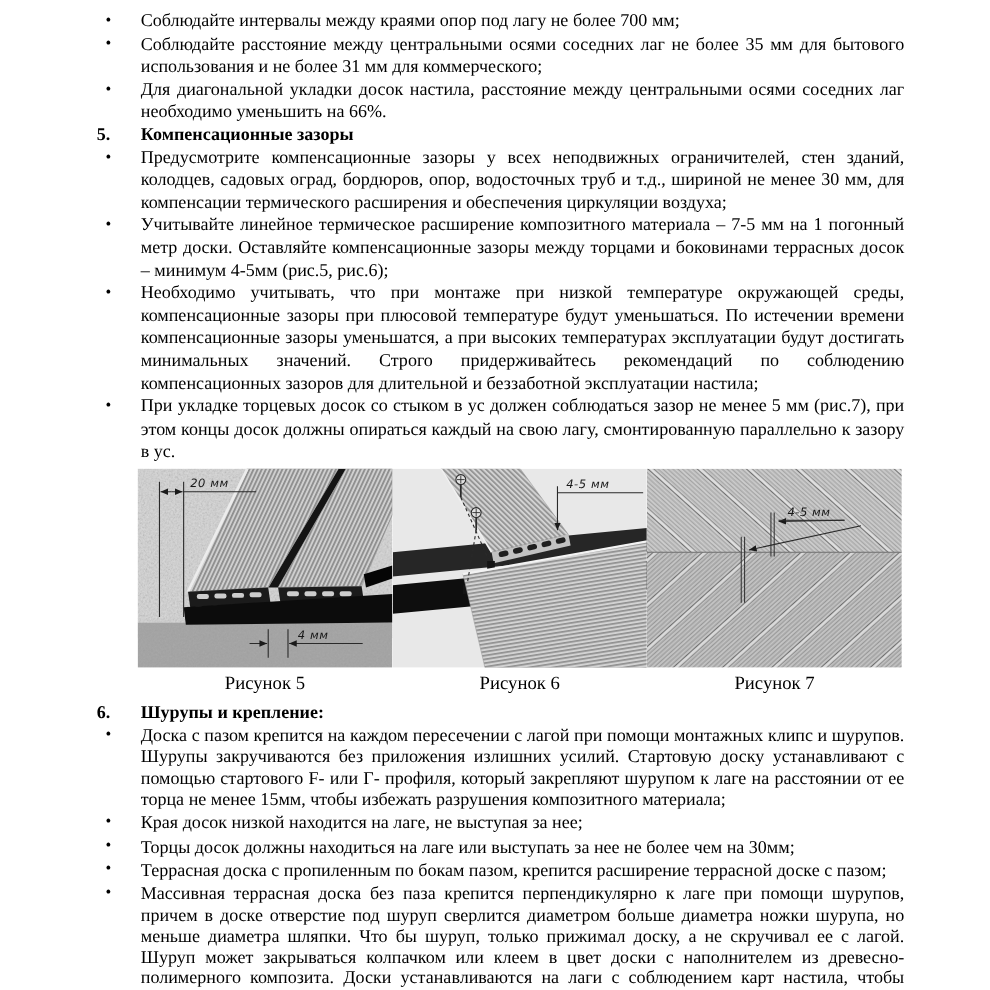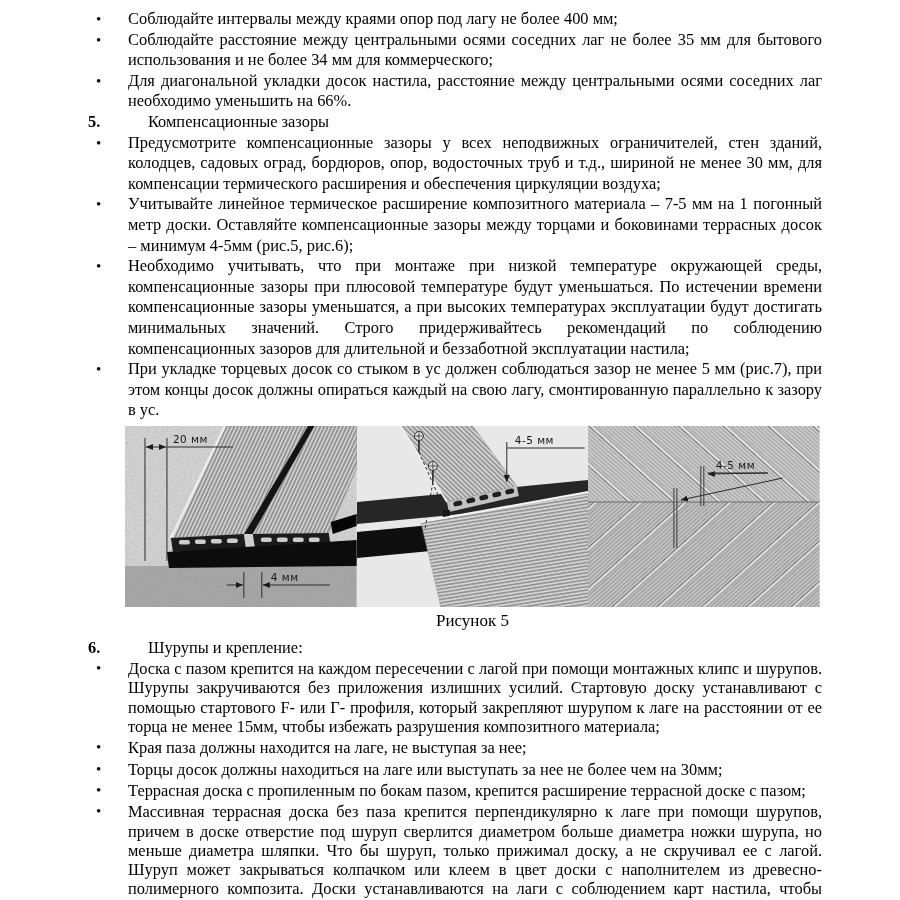--- a/index.html
+++ b/index.html
@@ -8,46 +8,46 @@
     width: 900px; height: 900px; overflow: hidden;
     background: #ffffff; color: #000000;
     font-family: "Liberation Serif", "DejaVu Serif", serif;
   }
   .page { width: 900px; height: 900px; padding: 9px 78px 0 88px; }
   .row { display: flex; align-items: flex-start; }
   .marker { flex: 0 0 40px; }
   .bullet { padding-left: 8px; font-size: 15px; }
   .num { font-weight: 700; }
   .txt { flex: 1; margin: 0; text-align: justify; }
-  .title { font-weight: 400; text-align: left; margin-left: 20px; }
+  .title { font-weight: 700; text-align: left; }
   .s5 { font-size: 16.4px; line-height: 20.6px; }
   .s6 { font-size: 16.4px; line-height: 19.3px; margin-bottom: 2px; }
   .figwrap { margin: 5px 0 0 37px; width: 695px; }
   .figrow { display: flex; height: 181px; }
-  .figpanel { flex: 1 1 0; position: relative; overflow: hidden; }
+  .figpanel { flex: 1 1 0; position: relative; overflow: hidden; font-style: italic; }
   .figpanel svg { display: block; width: 100%; height: 181px; }
   .capsrow { display: flex; margin-top: 3px; margin-bottom: 6px; justify-content: flex-end; }
   .cap { flex: 1; text-align: center; font-size: 17px; line-height: 22px; }
   .dim {
     font-family: "DejaVu Sans", sans-serif;
     font-size: 10.5px; fill: #171717; letter-spacing: 0.5px;
   }
 </style>
 </head>
 <body>
 
 <div class="page">
 
   <div class="row s5">
     <span class="marker bullet">•</span>
-    <p class="txt">Соблюдайте интервалы между краями опор под лагу не более 400 мм;</p>
-  </div>
-  <div class="row s5">
-    <span class="marker bullet">•</span>
-    <p class="txt">Соблюдайте расстояние между центральными осями соседних лаг не более 35 мм для бытового использования и не более 34 мм для коммерческого;</p>
+    <p class="txt">Соблюдайте интервалы между краями опор под лагу не более 700 мм;</p>
+  </div>
+  <div class="row s5">
+    <span class="marker bullet">•</span>
+    <p class="txt">Соблюдайте расстояние между центральными осями соседних лаг не более 35 мм для бытового использования и не более 31 мм для коммерческого;</p>
   </div>
   <div class="row s5">
     <span class="marker bullet">•</span>
     <p class="txt">Для диагональной укладки досок настила, расстояние между центральными осями соседних лаг необходимо уменьшить на 66%.</p>
   </div>
 
   <div class="row s5">
     <span class="marker num">5.</span>
     <p class="txt title">Компенсационные зазоры</p>
   </div>
@@ -212,35 +212,37 @@
           <line x1="180" y1="47" x2="120" y2="48" stroke="#2a2a2a" stroke-width="1" marker-end="url(#ah7)"></line>
           <line x1="195" y1="52" x2="93" y2="74" stroke="#2a2a2a" stroke-width="1" marker-end="url(#ah7)"></line>
           <line x1="120" y1="47" x2="180" y2="47" stroke="#2a2a2a" stroke-width="1"></line>
           <text class="dim" x="128" y="43">4-5 мм</text>
         </svg>
       </div>
     </div>
 
     <div class="capsrow">
       <div class="cap">Рисунок 5</div>
+      <div class="cap">Рисунок 6</div>
+      <div class="cap">Рисунок 7</div>
     </div>
   </div>
 
   <div class="row s6">
     <span class="marker num">6.</span>
     <p class="txt title">Шурупы и крепление:</p>
   </div>
 
   <div class="row s6">
     <span class="marker bullet">•</span>
     <p class="txt">Доска с пазом крепится на каждом пересечении с лагой при помощи монтажных клипс и шурупов. Шурупы закручиваются без приложения излишних усилий. Стартовую доску устанавливают с помощью стартового F- или Г- профиля, который закрепляют шурупом к лаге на расстоянии от ее торца не менее 15мм, чтобы избежать разрушения композитного материала;</p>
   </div>
   <div class="row s6">
     <span class="marker bullet">•</span>
-    <p class="txt">Края паза должны находится на лаге, не выступая за нее;</p>
+    <p class="txt">Края досок низкой находится на лаге, не выступая за нее;</p>
   </div>
   <div class="row s6">
     <span class="marker bullet">•</span>
     <p class="txt">Торцы досок должны находиться на лаге или выступать за нее не более чем на 30мм;</p>
   </div>
   <div class="row s6">
     <span class="marker bullet">•</span>
     <p class="txt">Террасная доска с пропиленным по бокам пазом, крепится расширение террасной доске с пазом;</p>
   </div>
   <div class="row s6">

